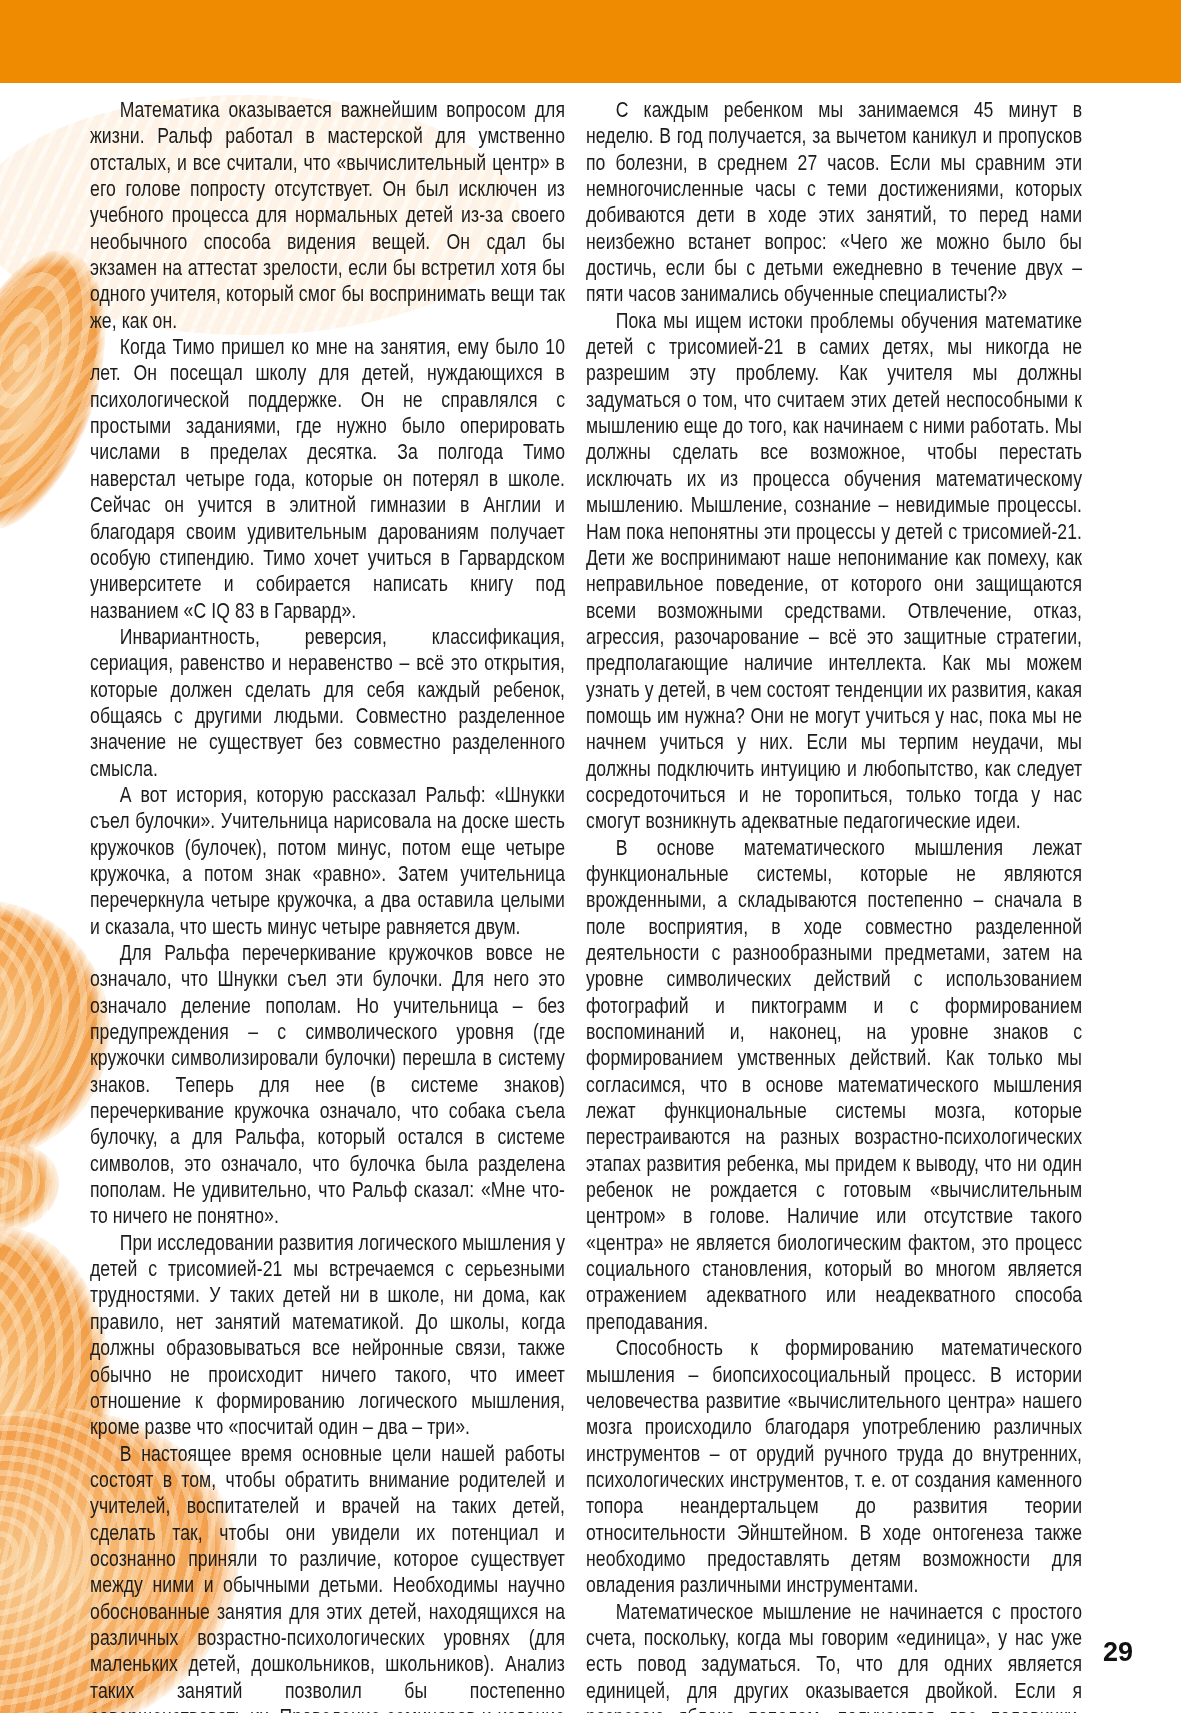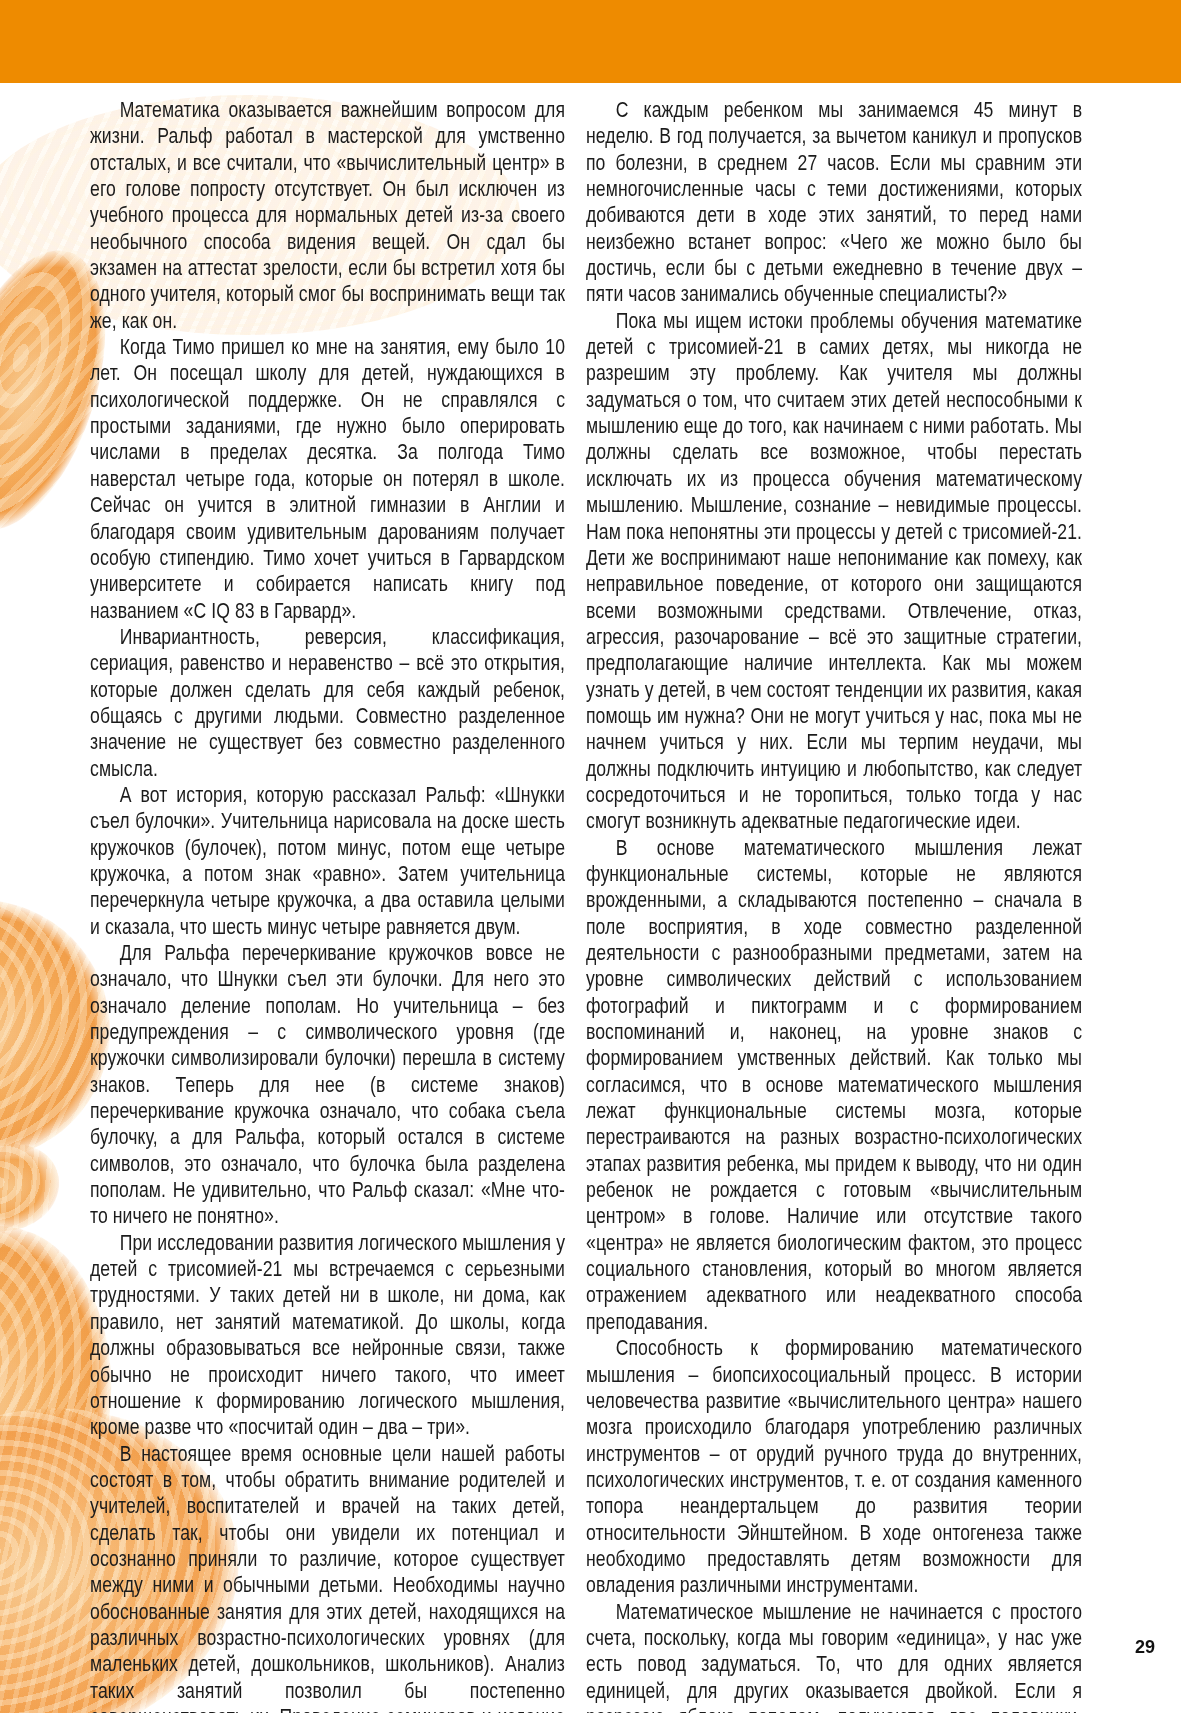--- a/index.html
+++ b/index.html
@@ -51,22 +51,22 @@
     position:absolute;top:97px;z-index:2;
     text-align:justify;color:#1c1c1c;
     font-size:22.6px;line-height:26.35px;
     transform:scaleX(0.78);transform-origin:0 0;
     letter-spacing:0.1px;
   }
   .col p{margin:0;padding:0;text-indent:38px;}
   .col-left{left:90px;width:609px;}
   .col-right{left:586px;width:636px;}
   .page-number{
-    position:absolute;right:26px;top:1637px;z-index:2;
-    font-size:18px;font-weight:bold;color:#111;
+    position:absolute;right:48px;top:1637px;z-index:2;
+    font-size:27px;font-weight:bold;color:#111;
   }
 </style>
 </head>
 <body>
 
 <div class="header-bar"></div>
 
 <div class="bread bread-a">
     <div class="bread-tex"></div>
   </div>

